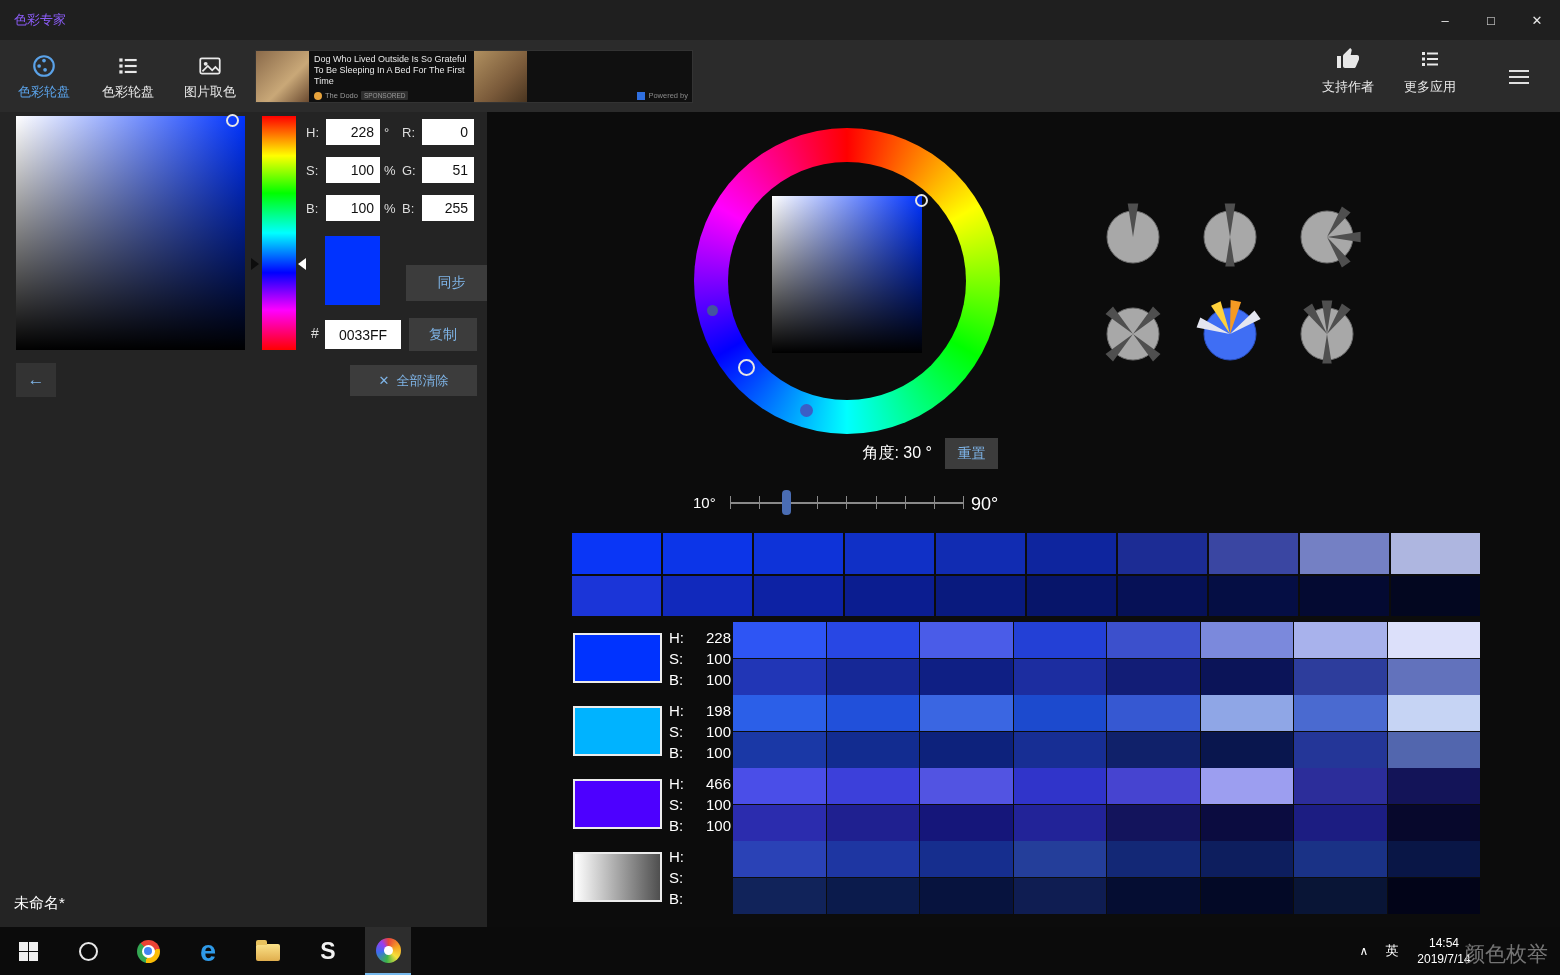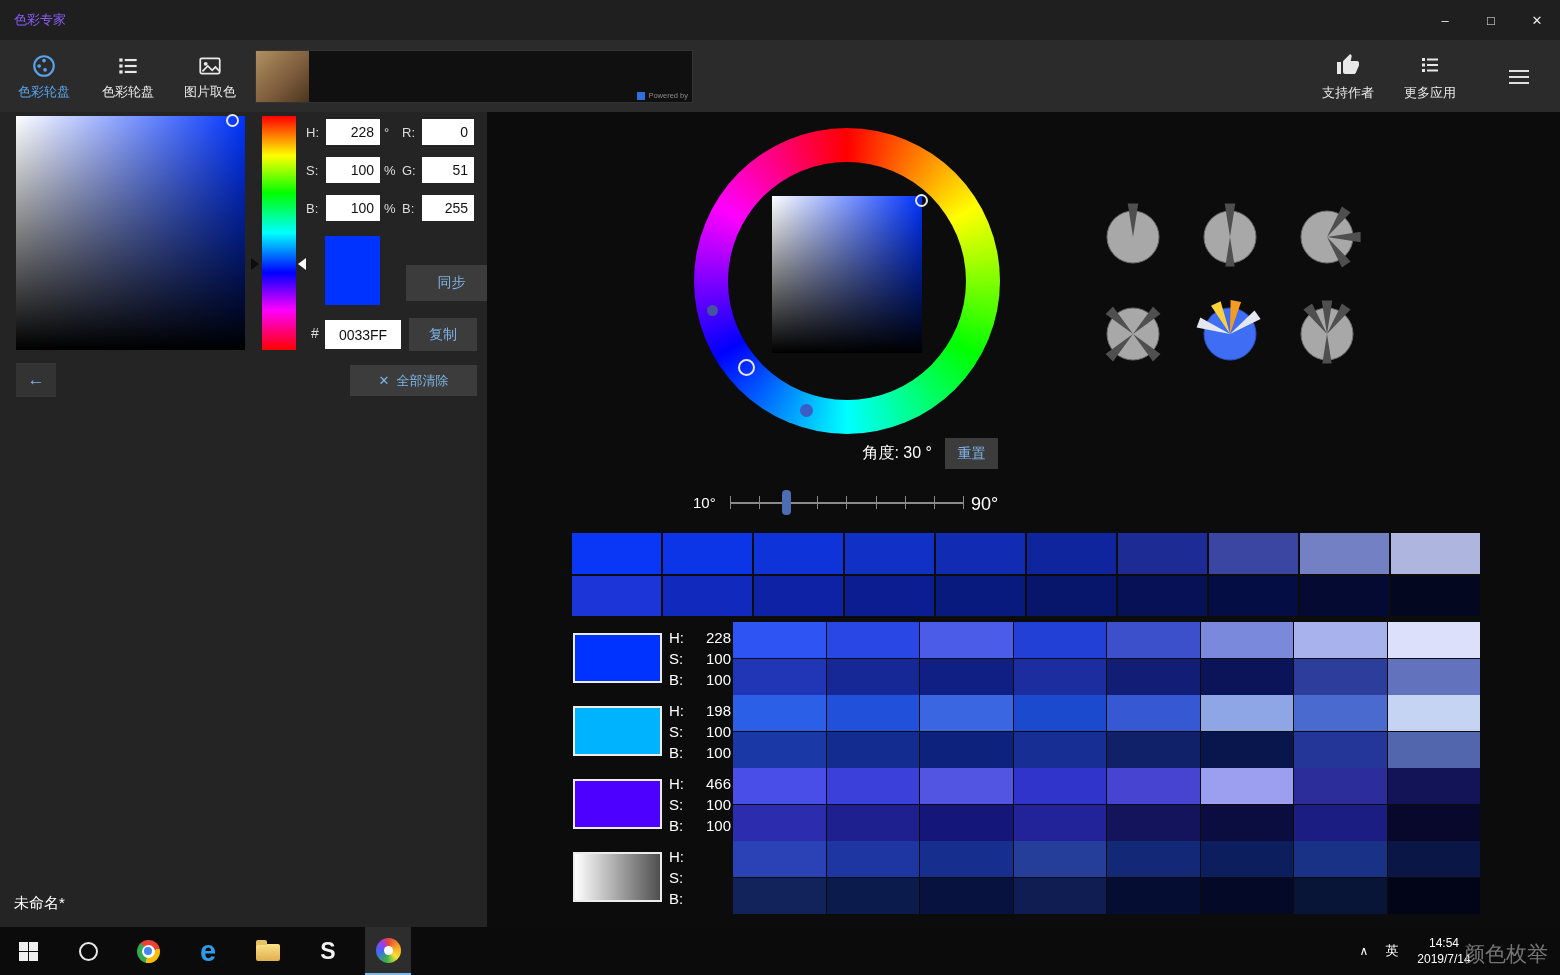--- a/index.html
+++ b/index.html
@@ -10,21 +10,21 @@
 .titlebar{position:absolute;top:0;left:0;right:0;height:40px;background:#1f1f1f;display:flex;align-items:center}
 .titlebar .title{margin-left:14px;font-size:13px;color:#8b5cf6}
 .win-controls{position:absolute;right:0;top:0;height:40px;display:flex}
 .win-btn{width:46px;height:40px;display:flex;align-items:center;justify-content:center;font-size:13px;color:#e8e8e8}
 
 
 .toolbar{position:absolute;top:40px;left:0;right:0;height:72px;background:#2b2b2b}
 .tool-btn{position:absolute;top:7px;width:80px;height:60px;display:flex;flex-direction:column;align-items:center;justify-content:center;gap:4px;font-size:13px;color:#e8e8e8;cursor:default}
 .tool-btn.active{color:#5aa2e8}
 .tool-btn svg{display:block}
-.right-action{position:absolute;top:7px;width:76px;height:60px;display:flex;flex-direction:column;align-items:center;justify-content:center;gap:4px;font-size:13px;color:#e8e8e8}
+.right-action{position:absolute;top:7px;width:76px;height:60px;display:flex;flex-direction:column;align-items:center;justify-content:flex-start;gap:4px;font-size:13px;color:#e8e8e8}
 .hamburger{position:absolute;top:24px;left:1498px;width:42px;height:26px;display:flex;flex-direction:column;justify-content:center;gap:4px;align-items:center}
 .hamburger i{display:block;width:20px;height:2px;background:#e0e0e0}
 
 
 .ad-banner{position:absolute;left:255px;top:10px;width:438px;height:53px;background:#101010;border:1px solid #333;display:flex}
 .ad-card{display:flex;width:221px;overflow:hidden}
 .ad-img{width:53px;height:51px;flex:none}
 .ad-img.dog{background:linear-gradient(135deg,#8a6a4a,#c9a878 60%,#6a4a30)}
 .ad-img.hotel{background:linear-gradient(135deg,#b09060,#7a5a3a 60%,#4a3520)}
 .ad-text{padding:3px 5px 2px 5px;display:flex;flex-direction:column;justify-content:space-between;overflow:hidden}
@@ -158,20 +158,31 @@
             <rect x="3" y="5" width="18" height="14" rx="1.5" fill="none" stroke="#e8e8e8" stroke-width="1.6"></rect>
             <circle cx="8" cy="10" r="1.8" fill="#e8e8e8"></circle>
             <path d="M5 17 l5-5 4 4 3-3 4 4" fill="none" stroke="#e8e8e8" stroke-width="1.6"></path>
           </svg>
       </span>
       <span>图片取色</span>
     </div>
 
     <div class="ad-banner">
       <div class="ad-card">
+        <div class="ad-img dog"></div>
+        <div class="ad-text">
+          <div class="ad-title">Dog Who Lived Outside Is So Grateful To Be Sleeping In A Bed For The First Time</div>
+          <div class="ad-src">
+            <i class="ad-logo"></i>
+            <span>The Dodo</span>
+            <span class="ad-chip">SPONSORED</span>
+          </div>
+        </div>
+      </div>
+      <div class="ad-card">
         <div class="ad-img hotel"></div>
       </div>
       <div class="powered">
           <i></i>
           <span>Powered by</span>
         </div>
     </div>
 
     <div class="right-action" style="left:1310px">
       <span>

